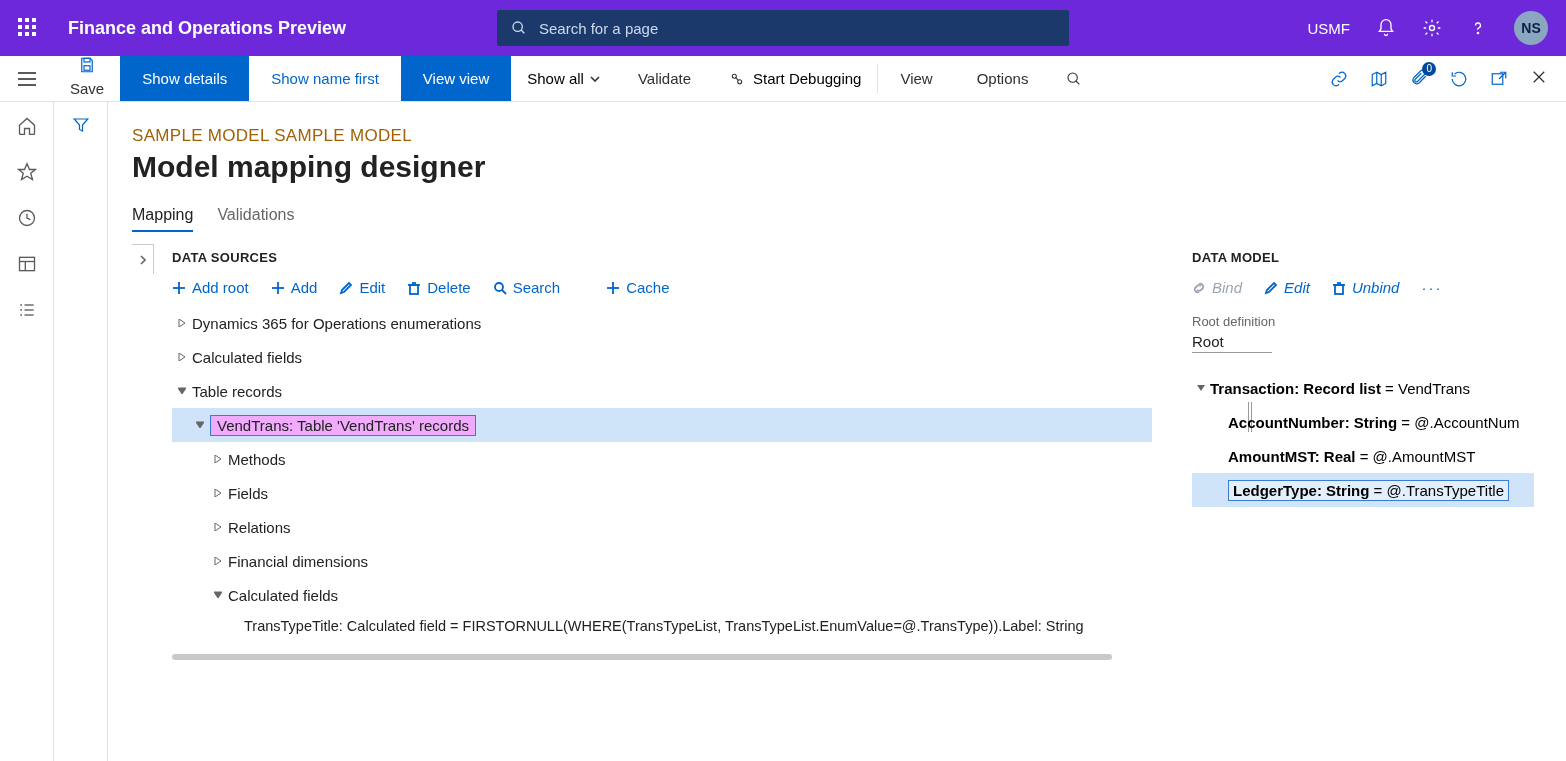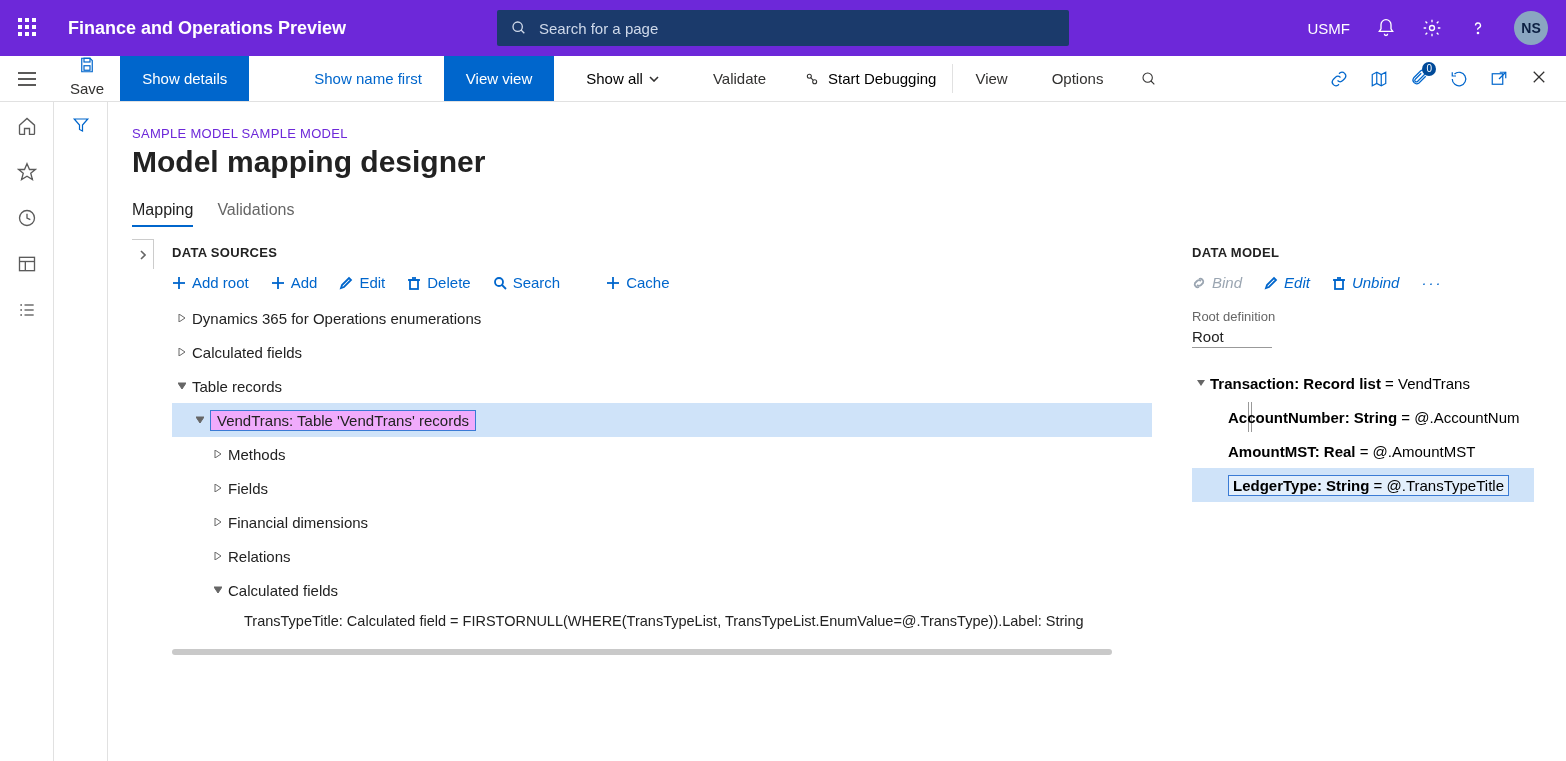--- a/index.html
+++ b/index.html
@@ -20,41 +20,41 @@
   .avatar { width: 34px; height: 34px; border-radius: 50%; background: #8aa6c1; color: #0b1f42; display: flex; align-items: center; justify-content: center; font-size: 14px; font-weight: 600; cursor: pointer; }
 
   
   .cmdbar { height: 46px; border-bottom: 1px solid #e1e1e1; display: flex; align-items: stretch; background: #fff; }
   .cmdbar .hamburger { width: 54px; display:flex; align-items:center; justify-content:center; cursor:pointer; }
   .cmdbar .hamburger svg { width:18px; height:14px; stroke:#323130; stroke-width:1.6; }
   .cmdbar .save { display:flex; align-items:center; padding:0 16px; gap:6px; font-size:15px; color:#323130; cursor:pointer;flex-direction:column; }
   .cmdbar .save svg { width:18px; height:18px; stroke:#0066cc; fill:none; stroke-width:1.6; }
   .cmdbar .btn { display:flex; align-items:center; padding:0 22px; font-size:15px; cursor:pointer; color:#323130; }
   .cmdbar .btn.primary { background:#0066cc; color:#fff; }
-  .cmdbar .btn.link { color:#0066cc;margin-left:43px; }
-  .cmdbar .dd { display:flex; align-items:center; gap:6px; padding:0 32px; font-size:15px; cursor:pointer; }
+  .cmdbar .btn.link { color:#0066cc; }
+  .cmdbar .dd { display:flex; align-items:center; gap:6px; padding:0 16px; font-size:15px; cursor:pointer; }
   .cmdbar .dd svg { width:10px; height:6px; stroke:#323130; stroke-width:1.6; fill:none; }
   .cmdbar .item { display:flex; align-items:center; gap:8px; padding:0 16px; font-size:15px; cursor:pointer; }
   .cmdbar .item svg { width:16px; height:16px; stroke:#323130; fill:none; stroke-width:1.6; }
   .cmdbar .sep { width:1px; background:#e1e1e1; margin:8px 0; }
   .cmdbar .right { margin-left:auto; display:flex; align-items:center; gap:22px; padding:0 18px; }
   .cmdbar .right svg { width:18px; height:18px; stroke:#0066cc; fill:none; stroke-width:1.6; cursor:pointer; }
   .cmdbar .right .close svg { stroke:#323130; }
   .cmdbar .right .attach { position:relative; }
   .cmdbar .right .badge { position:absolute; top:-6px; right:-8px; background:#004a99; color:#fff; font-size:10px; border-radius:8px; padding:0 4px; height:14px; line-height:14px; }
 
   
   .body { display:flex; height: calc(761px - 56px - 46px); }
   .leftrail { width:54px; border-right:1px solid #e1e1e1; display:flex; flex-direction:column; align-items:center; padding-top:14px; gap:26px; }
   .leftrail svg { width:20px; height:20px; stroke:#5b5b5b; fill:none; stroke-width:1.6; cursor:pointer; }
   .filtercol { width:54px; border-right:1px solid #e1e1e1; display:flex; justify-content:center; padding-top:14px;}
   .filtercol svg { width:20px; height:18px; stroke:#0066cc; fill:none; stroke-width:1.6; cursor:pointer;}
   .main { flex:1; padding:24px 32px 0 24px; overflow:hidden; position:relative; }
 
-  .breadcrumb { font-size:13px; color:#6d28d9; letter-spacing:.3px; }
+  .breadcrumb { font-size:17px; color:#a16207; letter-spacing:.3px; }
   .pagetitle { font-size:30px; font-weight:600; color:#222; margin-top:4px; }
 
   .tabs { margin-top:22px; display:flex; gap:24px; font-size:16px; }
   .tabs .tab { padding-bottom:6px; color:#666; cursor:pointer; }
   .tabs .tab.active { color:#222; border-bottom:2px solid #0066cc; font-weight:500; }
 
   .cols { display:flex; margin-top:12px; gap:0; height: calc(100% - 120px); }
   .dscol { flex: 0 0 1008px; position:relative; }
   .dmcol { flex:1; padding-left:40px; position:relative; }
 
@@ -358,29 +358,29 @@
                 </svg>
               </span>
               <span class="label">Fields</span>
             </div>
           <div class="row ind2">
               <span class="caret">
                 <svg viewBox="0 0 8 8">
                   <polygon points="1,0 7,4 1,8" fill="none" stroke="#666"></polygon>
                 </svg>
               </span>
+              <span class="label">Relations</span>
+            </div>
+          <div class="row ind2">
+              <span class="caret">
+                <svg viewBox="0 0 8 8">
+                  <polygon points="1,0 7,4 1,8" fill="none" stroke="#666"></polygon>
+                </svg>
+              </span>
               <span class="label">Financial dimensions</span>
-            </div>
-          <div class="row ind2">
-              <span class="caret">
-                <svg viewBox="0 0 8 8">
-                  <polygon points="1,0 7,4 1,8" fill="none" stroke="#666"></polygon>
-                </svg>
-              </span>
-              <span class="label">Relations</span>
             </div>
           <div class="row ind2">
               <span class="caret">
                 <svg viewBox="0 0 8 8">
                   <polygon points="0,1 8,1 4,7"></polygon>
                 </svg>
               </span>
               <span class="label">Calculated fields</span>
             </div>
           <div class="calc">TransTypeTitle: Calculated field = FIRSTORNULL(WHERE(TransTypeList, TransTypeList.EnumValue=@.TransType)).Label: String</div>

